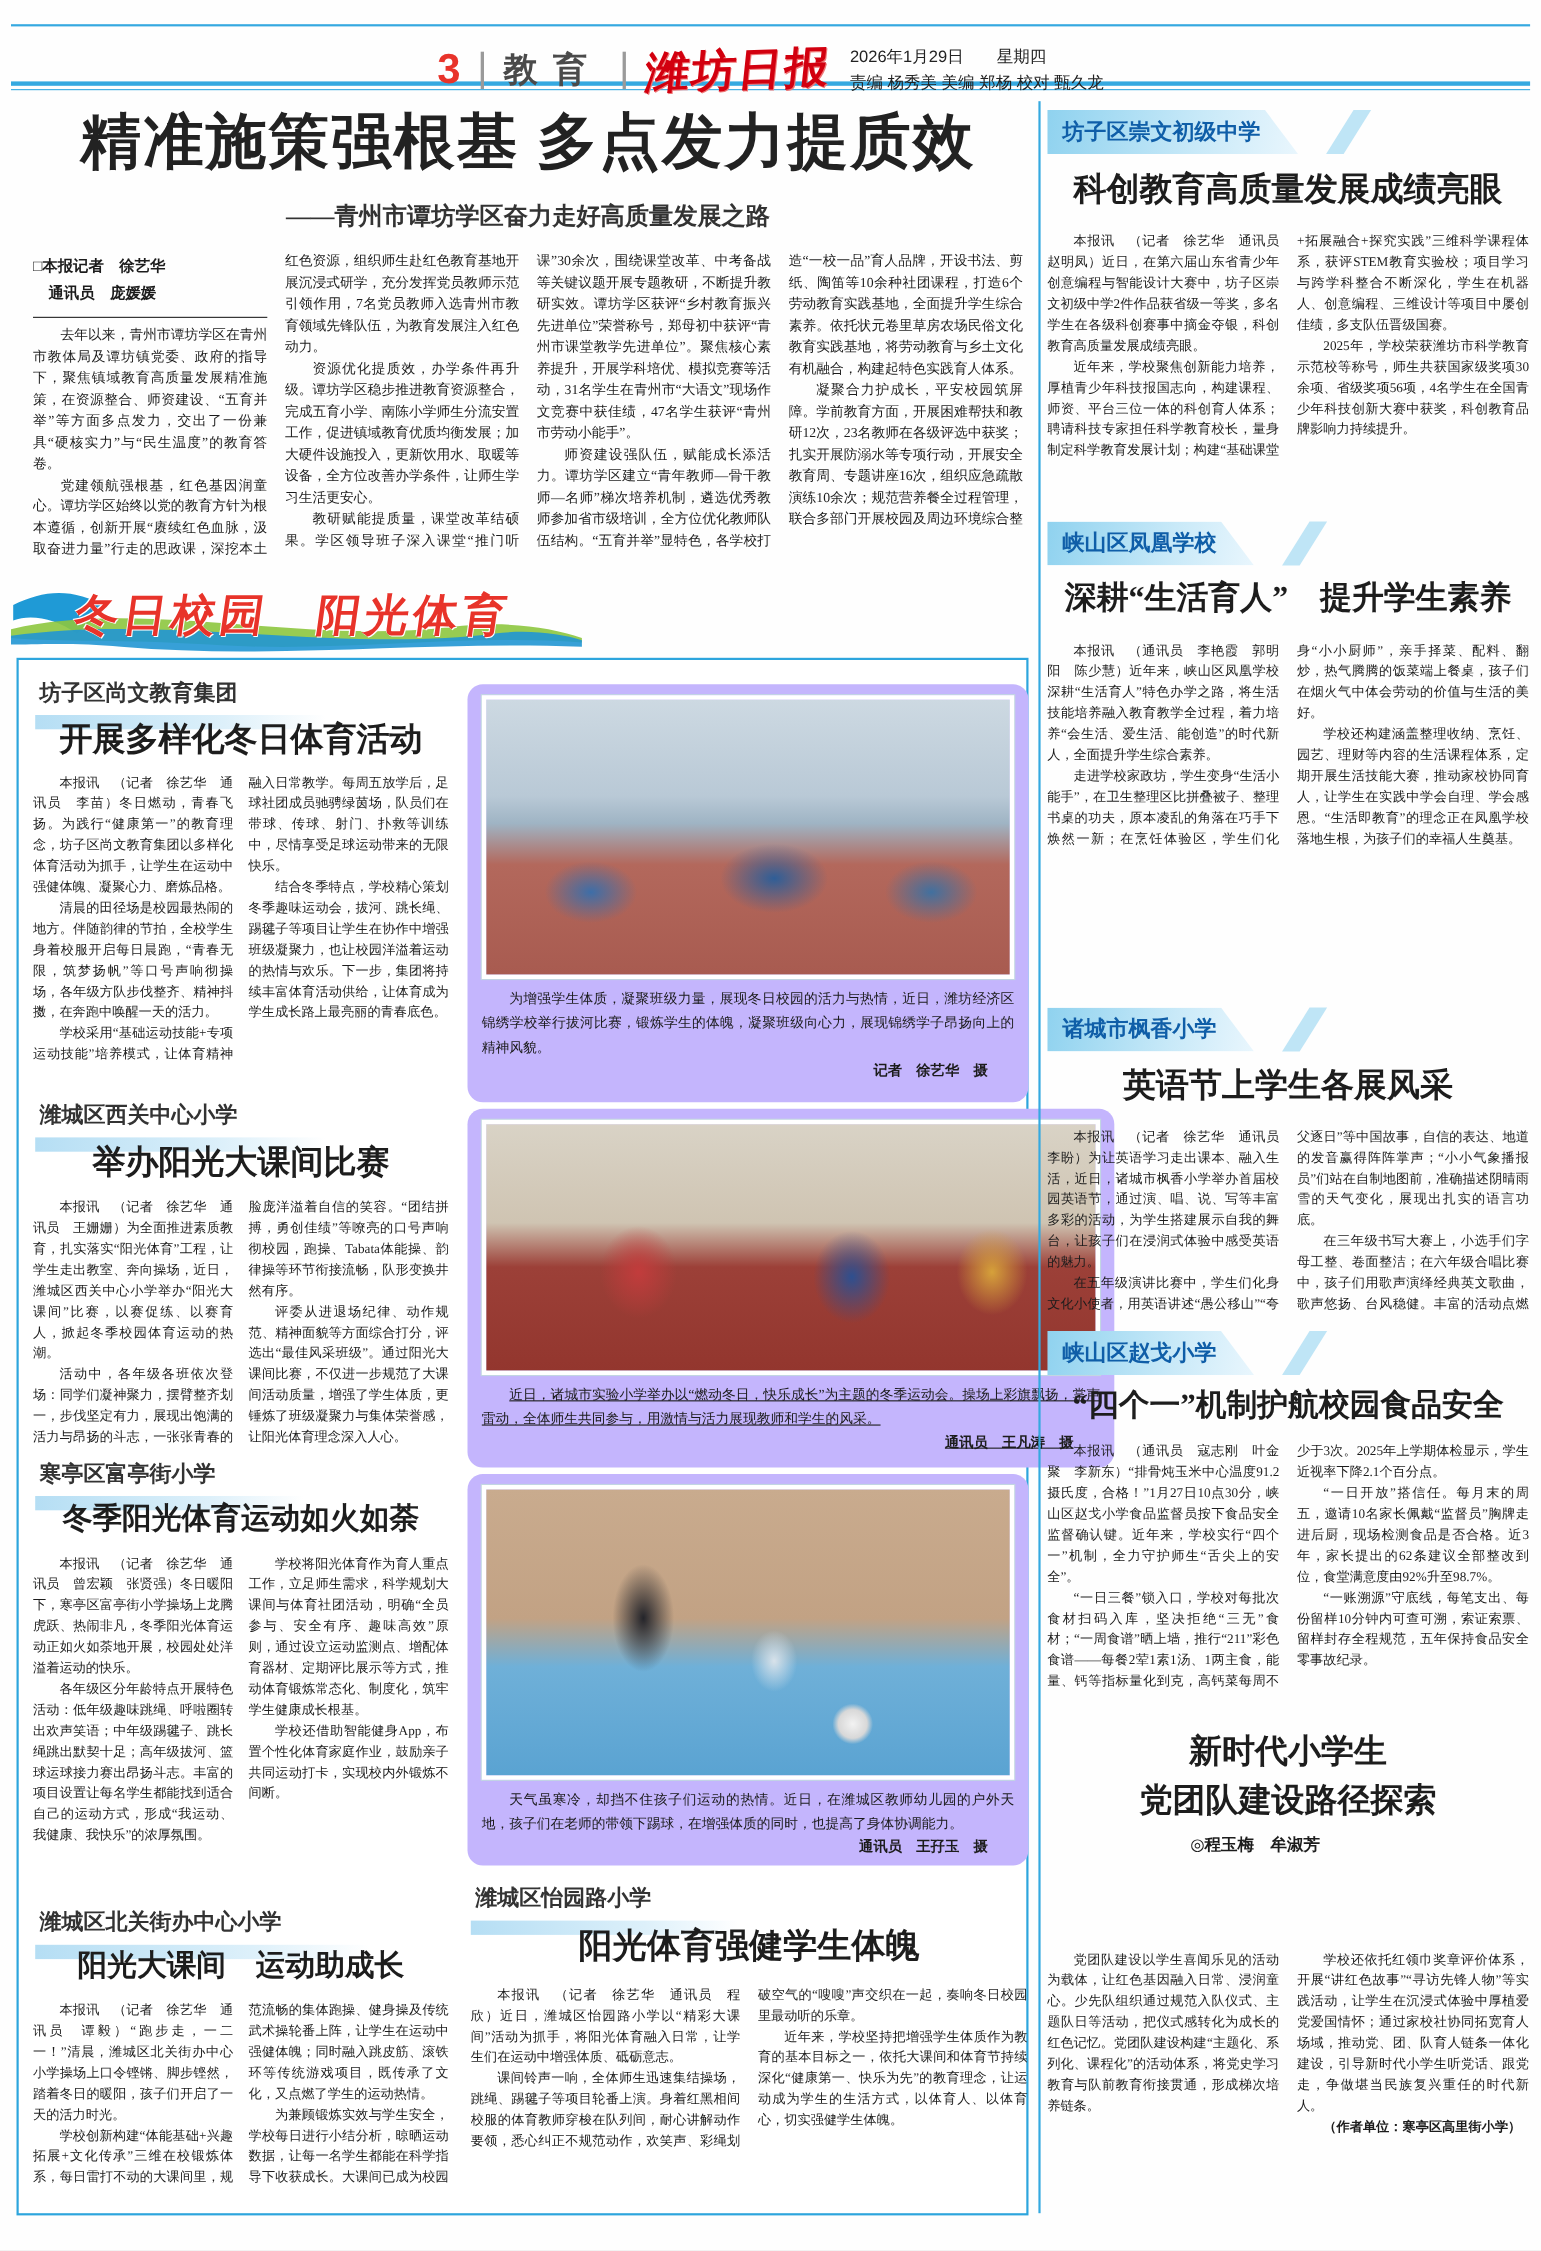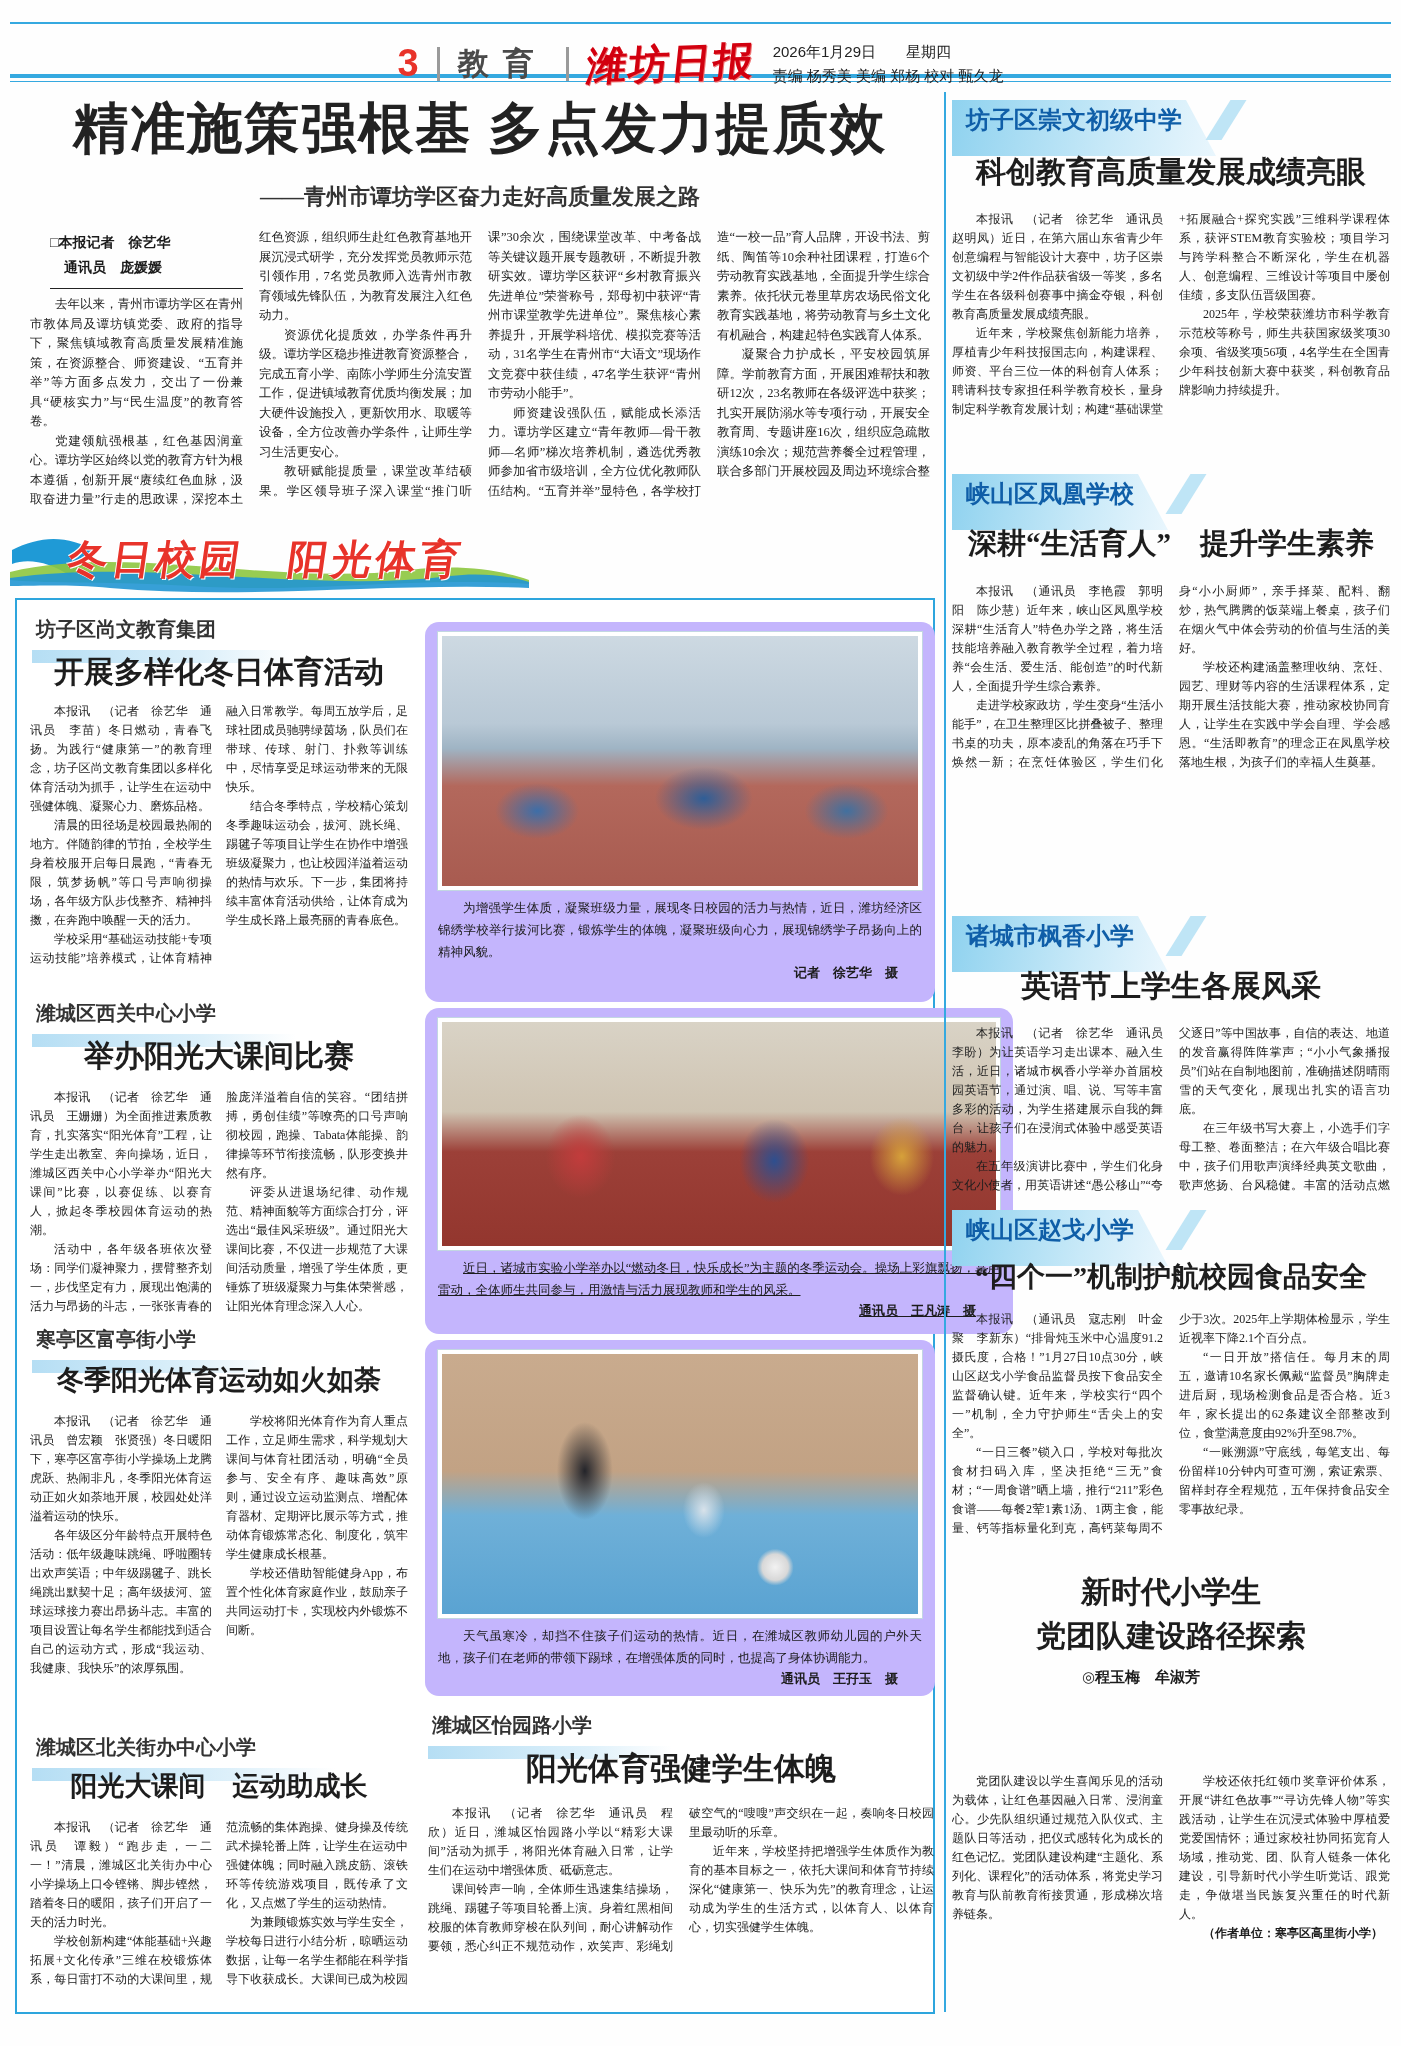--- a/index.html
+++ b/index.html
@@ -15,21 +15,21 @@
             font-family:"Liberation Serif",serif;letter-spacing:2px;text-shadow:1px 1px 0 #e77;}
   .dateblk{font-size:15px;line-height:1.6;color:#222;font-family:"Liberation Sans",sans-serif;}
   
   .main-headline{position:absolute;top:92px;left:30px;width:900px;text-align:center;
       font-size:55px;font-weight:900;letter-spacing:2px;color:#222;font-family:"Liberation Serif",serif;}
   .main-sub{position:absolute;top:182px;left:30px;width:900px;text-align:center;font-size:22px;font-weight:bold;color:#333;}
   .main-body{position:absolute;top:228px;left:30px;width:900px;height:286px;
       column-count:4;column-gap:16px;font-size:12.5px;line-height:19.5px;text-align:justify;overflow:hidden;}
   .main-body p,.body2 p{margin:0;text-indent:2em;}
   .byline-box{border-bottom:1.5px solid #222;padding:2px 0 8px 0;margin-bottom:6px;font-size:14px;
-      font-weight:bold;line-height:1.8;font-family:"Liberation Serif",serif;margin-left:20px;}
+      font-weight:bold;line-height:1.8;font-family:"Liberation Serif",serif;}
   
   .banner{position:absolute;top:524px;left:10px;width:520px;height:72px;}
   .banner-text{position:absolute;top:8px;left:58px;font-size:40px;font-weight:900;color:#e8332a;
       transform:skewX(-8deg);letter-spacing:4px;font-family:"Liberation Sans",sans-serif;
       text-shadow:1px 1px 0 #fff,-1px -1px 0 #fff;white-space:nowrap;}
   
   .big-box{position:absolute;left:15px;top:598px;width:916px;height:1412px;border:2.5px solid #2da5dd;background:#fff;}
   .kicker-a{position:absolute;font-size:20px;font-weight:bold;color:#333;padding:0 80px 20px 4px;
       font-family:"Liberation Sans",sans-serif;white-space:nowrap;
       background:linear-gradient(90deg,#b5def4,#ddf0fa 65%,rgba(221,240,250,0)) bottom/100% 13px no-repeat;}
@@ -50,21 +50,21 @@
       radial-gradient(50px 60px at 60% 62%,#2e4f8f 0%,rgba(46,79,143,0) 70%),
       radial-gradient(46px 56px at 83% 60%,#d6a13a 0%,rgba(214,161,58,0) 70%),
       linear-gradient(180deg,#d9d3c6 0%,#cfc4b2 40%,#9c4038 58%,#93362e 100%);}
   .ph3{height:268px;background:
       radial-gradient(40px 70px at 30% 45%,#23242a 0%,rgba(35,36,42,0) 70%),
       radial-gradient(30px 40px at 55% 60%,#d8e2ea 0%,rgba(216,226,234,0) 70%),
       radial-gradient(26px 26px at 70% 82%,#f2f2f2 0%,#d8d8d8 50%,rgba(242,242,242,0) 71%),
       linear-gradient(180deg,#c9ab8e 0%,#c2a284 45%,#6fb0d8 62%,#5aa3d2 100%);}
   
   .vrule{position:absolute;left:944px;top:92px;width:2px;height:1920px;background:#35a9e0;}
-  .badge{position:absolute;height:40px;line-height:40px;padding:0 34px 16px 14px;font-size:24px;font-weight:bold;
+  .badge{position:absolute;height:40px;line-height:40px;padding:0 34px 0 14px;font-size:20px;font-weight:bold;
       color:#0f5ea8;font-family:"Liberation Sans",sans-serif;white-space:nowrap;
       background:linear-gradient(100deg,#8fd2ef 0%,#c8e9f8 60%,#e9f6fd 100%);
       clip-path:polygon(0 0,calc(100% - 30px) 0,100% 100%,0 100%);}
   .badge-stripe{position:absolute;width:16px;height:40px;background:#bfe5f6;transform:skewX(-32deg);}
   .rail-headline{position:absolute;left:952px;width:438px;text-align:center;font-weight:900;color:#1d1d1d;}
   .essay-by{position:absolute;left:922px;width:438px;text-align:center;font-size:15px;font-weight:bold;}
   .essay .body2 p:last-child{font-weight:bold;}
 </style>
 </head>
 <body>

